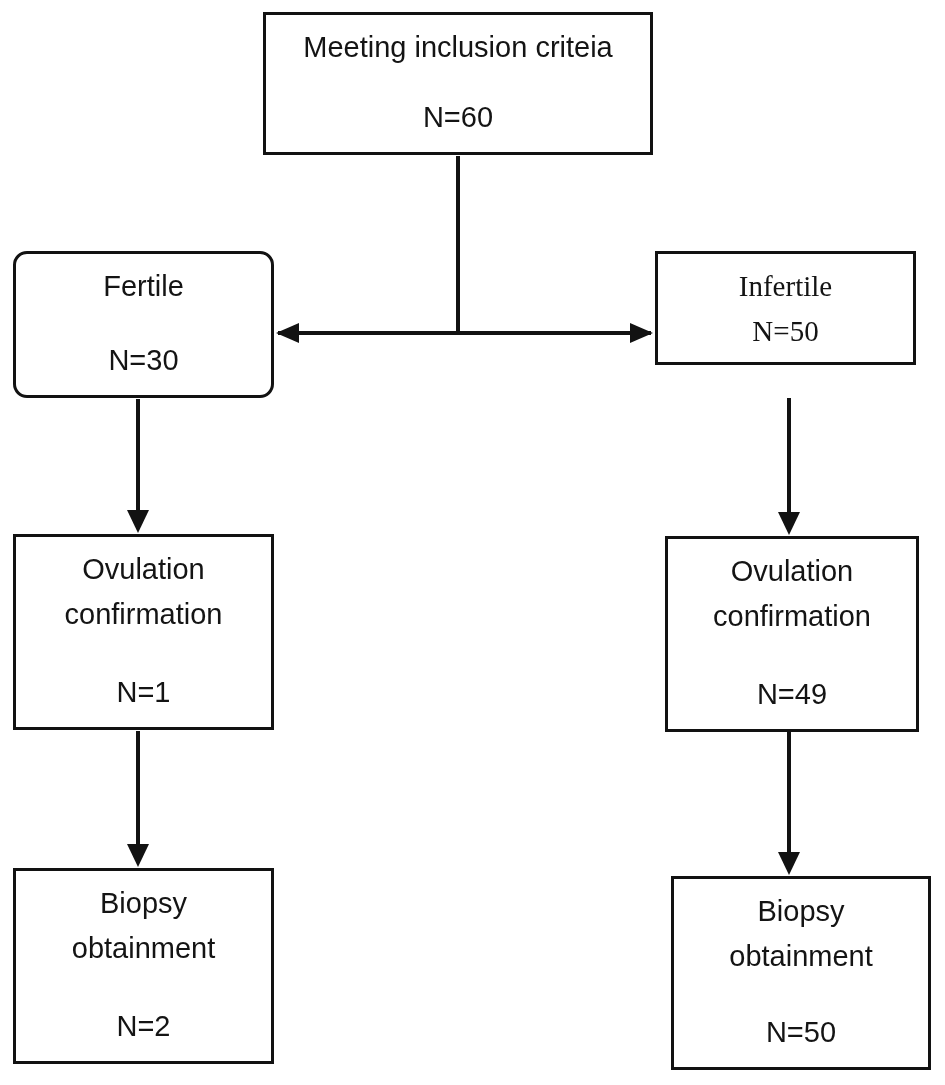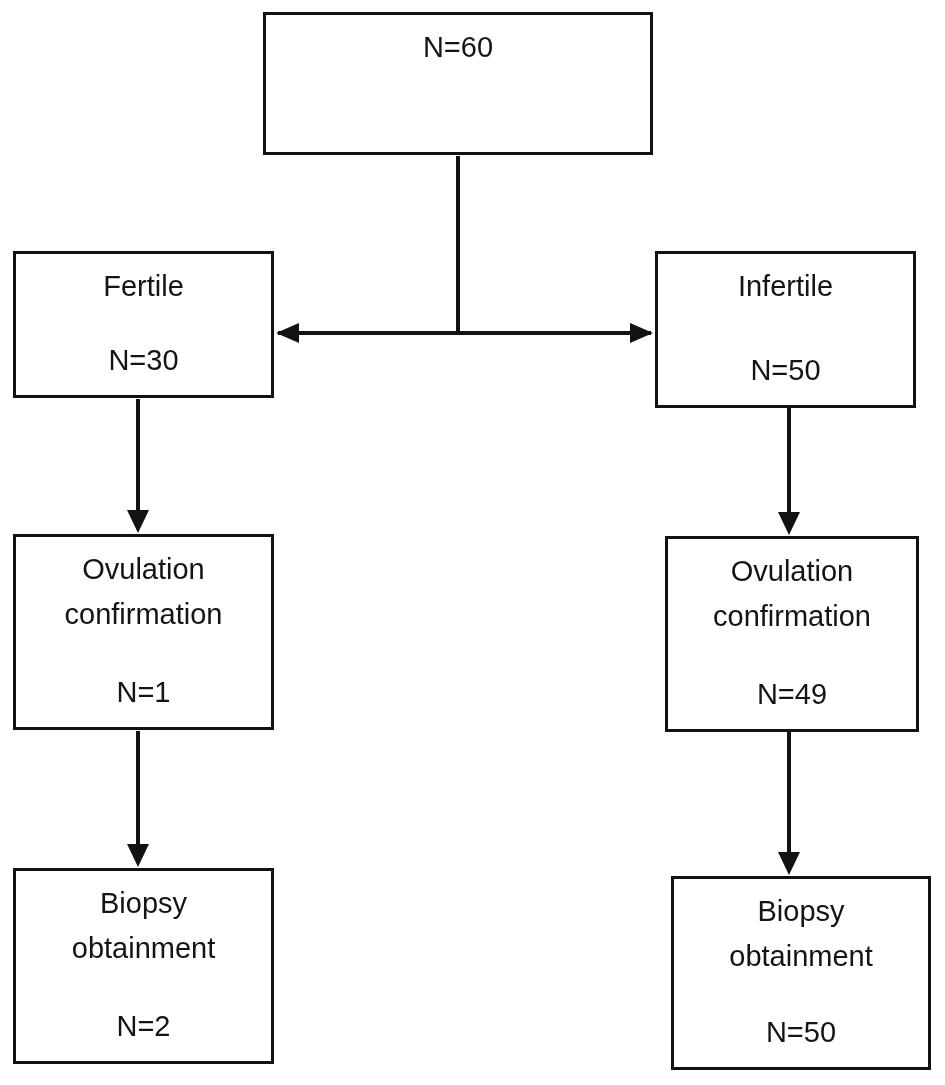--- a/index.html
+++ b/index.html
@@ -45,22 +45,22 @@
     display: block;
     text-align: center;
   }
   .node.narrow .label {
     max-width: 205px;
   }
   .node.wide .label {
     white-space: nowrap;
   }
   #node-inclusion   { left: 263px; top: 12px;  width: 390px; height: 143px; }
-  #node-fertile     { left: 13px;  top: 251px; width: 261px; height: 147px; }
-  #node-infertile   { left: 655px; top: 251px; width: 261px; height: 157px; }
+  #node-fertile     { left: 13px;  top: 251px; width: 261px; height: 147px; border-radius: 14px; }
+  #node-infertile   { left: 655px; top: 251px; width: 261px; height: 114px; font-family: Liberation Serif, serif; }
   #node-fert-ovul   { left: 13px;  top: 534px; width: 261px; height: 196px; }
   #node-infert-ovul { left: 665px; top: 536px; width: 254px; height: 196px; }
   #node-fert-biopsy   { left: 13px;  top: 868px; width: 261px; height: 196px; }
   #node-infert-biopsy { left: 671px; top: 876px; width: 260px; height: 194px; }
   .stroke { stroke: #121212; stroke-width: 4; fill: none; }
   .head   { fill: #121212; stroke: none; }
 </style>
 </head>
 <body>
 
@@ -81,20 +81,21 @@
     <polygon class="head" points="789,535 778,512 800,512"></polygon>
 
     <line class="stroke" x1="138" y1="731" x2="138" y2="852"></line>
     <polygon class="head" points="138,867 127,844 149,844"></polygon>
 
     <line class="stroke" x1="789" y1="732" x2="789" y2="860"></line>
     <polygon class="head" points="789,875 778,852 800,852"></polygon>
   </svg>
 
   <div class="node wide" id="node-inclusion">
+    <span class="label">Meeting inclusion criteia</span>
     <span class="nvalue">N=60</span>
   </div>
 
   <div class="node narrow" id="node-fertile">
     <span class="label">Fertile</span>
     <span class="nvalue">N=30</span>
   </div>
 
   <div class="node narrow" id="node-infertile">
     <span class="label">Infertile</span>

